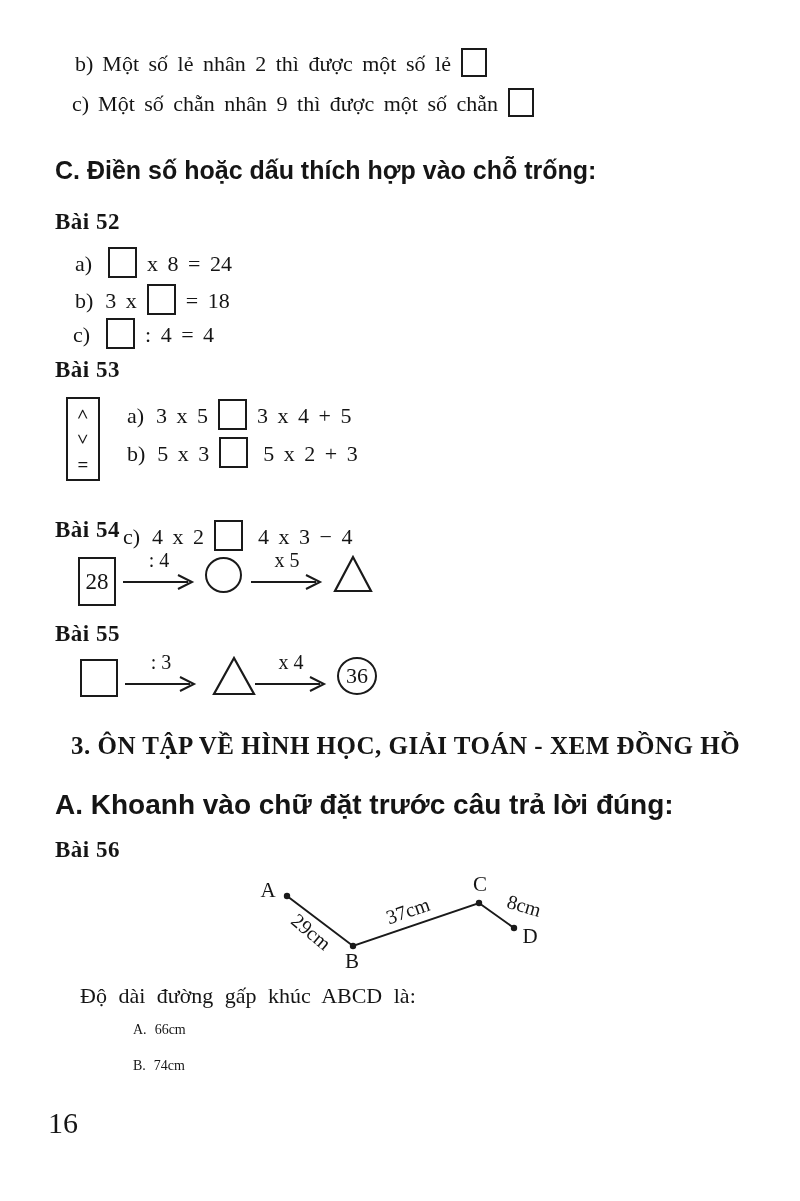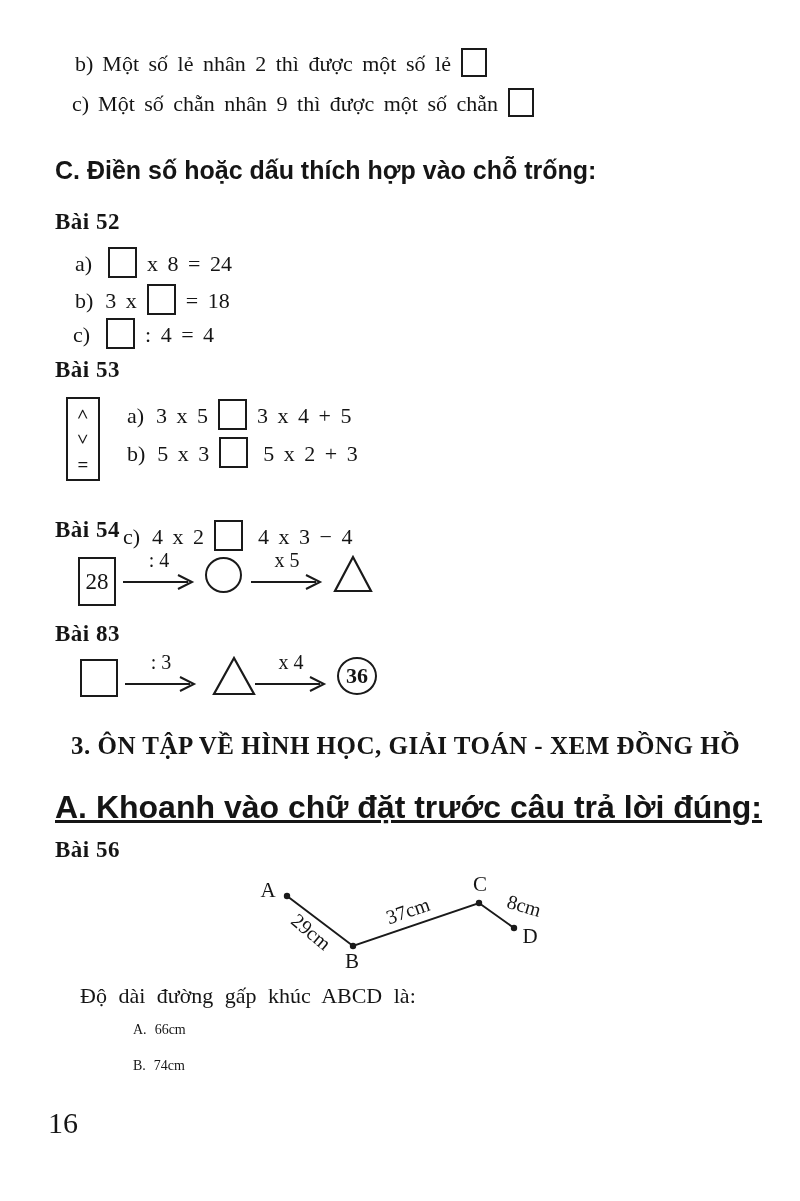--- a/index.html
+++ b/index.html
@@ -30,21 +30,21 @@
   .sign-strip {
     width:30px; height:80px; border:2px solid #1a1a1a;
     display:flex; flex-direction:column; align-items:center; justify-content:space-evenly;
     font-size:19px; font-weight:bold;
   }
   .sign-rot { transform:rotate(-90deg); display:inline-block; }
   .flow-box {
     border:2px solid #1a1a1a; display:flex; align-items:center; justify-content:center;
     font-size:23px; background:#fff; box-sizing:border-box;
   }
-  .flow-circle { border-radius:50%;font-weight:bold; }
+  .flow-circle { border-radius:50%; }
   .arrow-unit { display:flex; flex-direction:column; align-items:center; width:74px; }
   .arrow-label { font-size:20px; line-height:1.05; margin-bottom:1px; white-space:nowrap; }
   svg.shape, svg.arrow { display:block; }
   .pt-label { position:absolute; font-size:21px; transform:translate(-50%,-50%); }
   .seg-label { position:absolute; font-size:20px; white-space:nowrap; }
   .question-line { font-size:22px; word-spacing:6px; white-space:nowrap; }
   .option-line { font-size:14px; white-space:nowrap; }
   .option-line .opt-label { margin-right:8px; }
   .page-number { font-size:30px; }
 </style>
@@ -103,21 +103,21 @@
   <span class="arrow-label">x 5</span>
   <svg class="arrow" width="74" height="18" viewBox="0 0 74 18">
     <line x1="1" y1="10" x2="66" y2="10" stroke="#1a1a1a" stroke-width="2"></line>
     <path d="M56 3 L70 10 L56 17" fill="none" stroke="#1a1a1a" stroke-width="2"></path>
   </svg>
 </div>
 <svg class="abs shape" style="left:332px; top:554px;" width="42" height="40" viewBox="0 0 42 40">
   <path d="M21 3 L3 37 L39 37 Z" fill="none" stroke="#1a1a1a" stroke-width="2.2"></path>
 </svg>
 
-<div class="abs bai-title" style="left:55px; top:621px;">Bài 83</div>
+<div class="abs bai-title" style="left:55px; top:621px;">Bài 55</div>
 <div class="abs flow-box" style="left:80px; top:659px; width:38px; height:38px;"></div>
 <div class="abs arrow-unit" style="left:124px; top:652px;">
   <span class="arrow-label">: 3</span>
   <svg class="arrow" width="74" height="18" viewBox="0 0 74 18">
     <line x1="1" y1="10" x2="66" y2="10" stroke="#1a1a1a" stroke-width="2"></line>
     <path d="M56 3 L70 10 L56 17" fill="none" stroke="#1a1a1a" stroke-width="2"></path>
   </svg>
 </div>
 <svg class="abs shape" style="left:210px; top:655px;" width="48" height="42" viewBox="0 0 48 42">
   <path d="M24 3 L4 39 L44 39 Z" fill="none" stroke="#1a1a1a" stroke-width="2.2"></path>
@@ -128,21 +128,21 @@
     <line x1="1" y1="10" x2="66" y2="10" stroke="#1a1a1a" stroke-width="2"></line>
     <path d="M56 3 L70 10 L56 17" fill="none" stroke="#1a1a1a" stroke-width="2"></path>
   </svg>
 </div>
 <div class="abs flow-box flow-circle" style="left:337px; top:657px; width:40px; height:38px; font-size:22px;">
   <span>36</span>
 </div>
 
 <div class="abs section-heading" style="left:55px; top:732px;">3. ÔN TẬP VỀ HÌNH HỌC, GIẢI TOÁN - XEM ĐỒNG HỒ</div>
 
-<div class="abs heading-sans" style="left:55px; top:789px; font-size:32px;text-decoration:underline;">A. Khoanh vào chữ đặt trước câu trả lời đúng:</div>
+<div class="abs heading-sans" style="left:55px; top:789px; font-size:28px;">A. Khoanh vào chữ đặt trước câu trả lời đúng:</div>
 
 <div class="abs bai-title" style="left:55px; top:837px;">Bài 56</div>
 
 <div class="abs" style="left:240px; top:860px; width:320px; height:130px;">
   <svg width="320" height="130" viewBox="0 0 320 130" style="position:absolute; left:0; top:0;">
     <polyline points="47,36 113,86 239,43 274,68" fill="none" stroke="#1a1a1a" stroke-width="2"></polyline>
     <circle cx="47" cy="36" r="3.2" fill="#1a1a1a"></circle>
     <circle cx="113" cy="86" r="3.2" fill="#1a1a1a"></circle>
     <circle cx="239" cy="43" r="3.2" fill="#1a1a1a"></circle>
     <circle cx="274" cy="68" r="3.2" fill="#1a1a1a"></circle>

